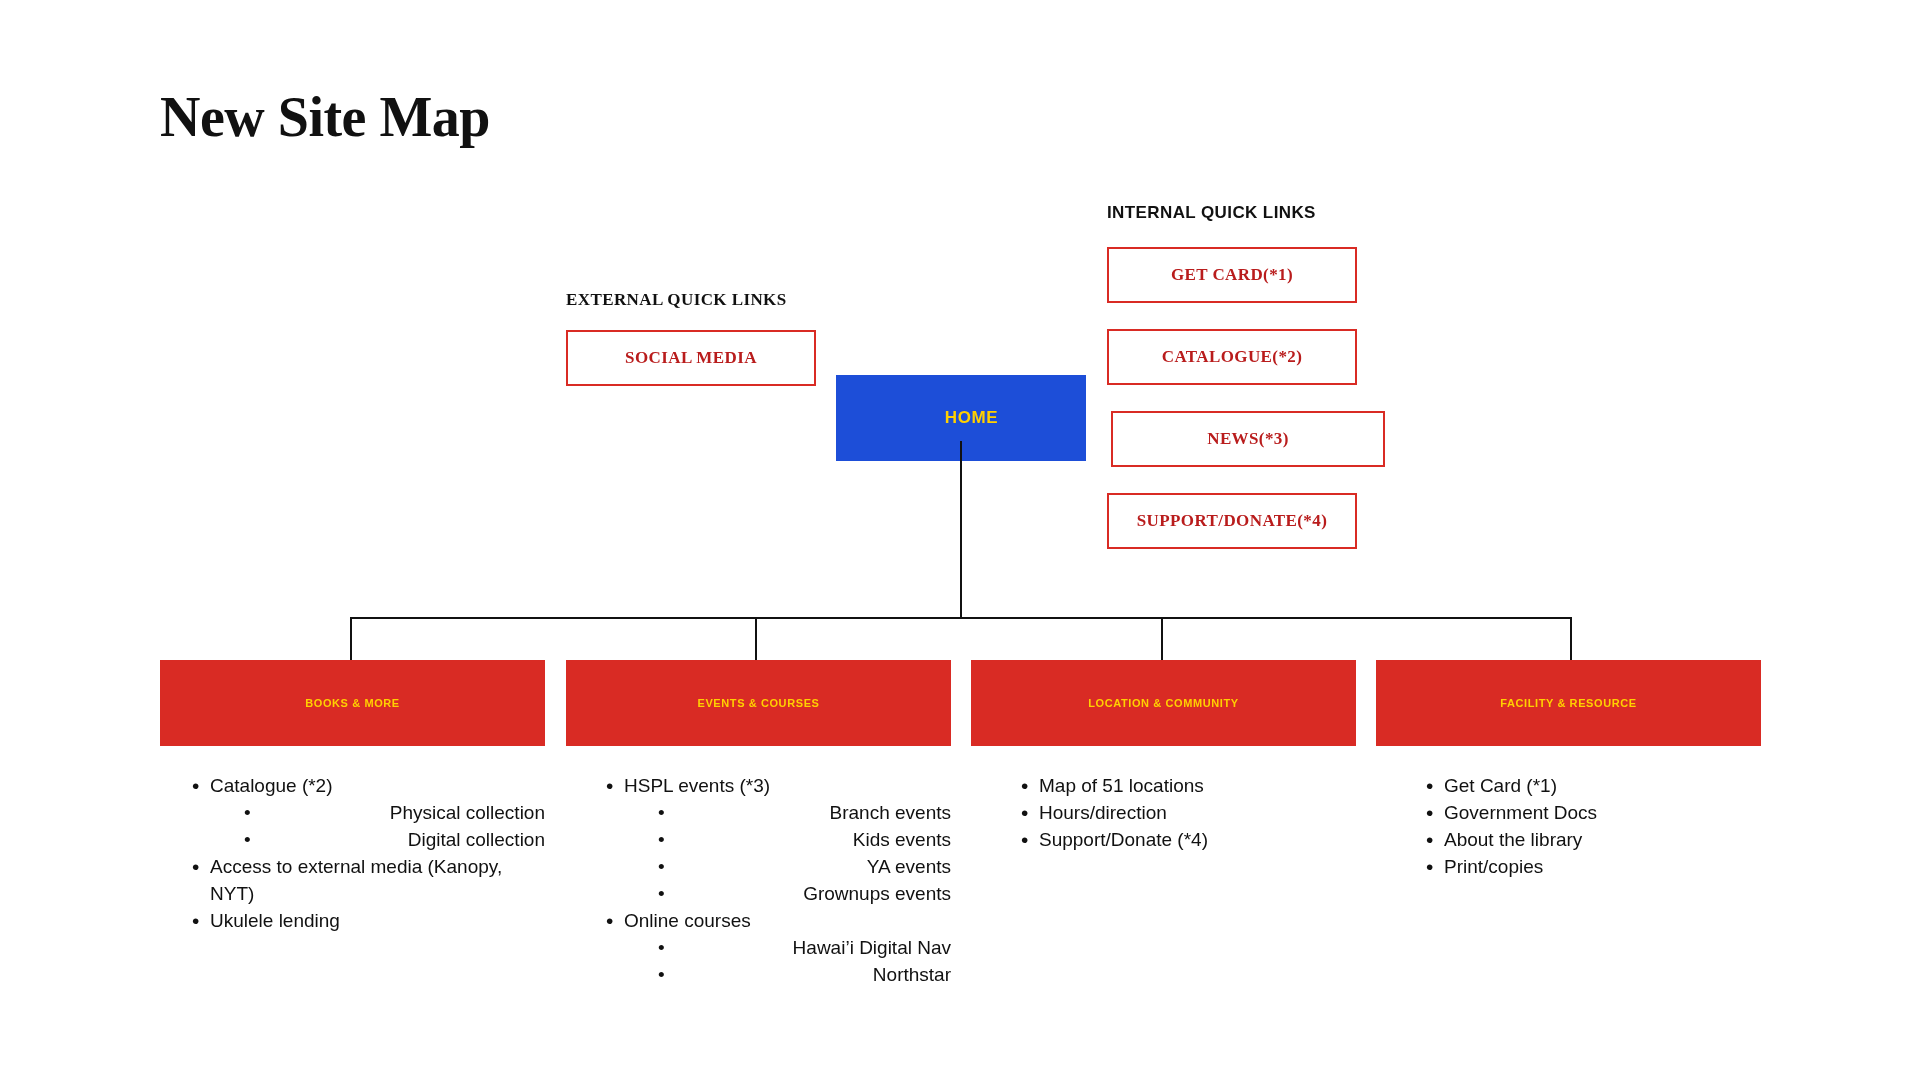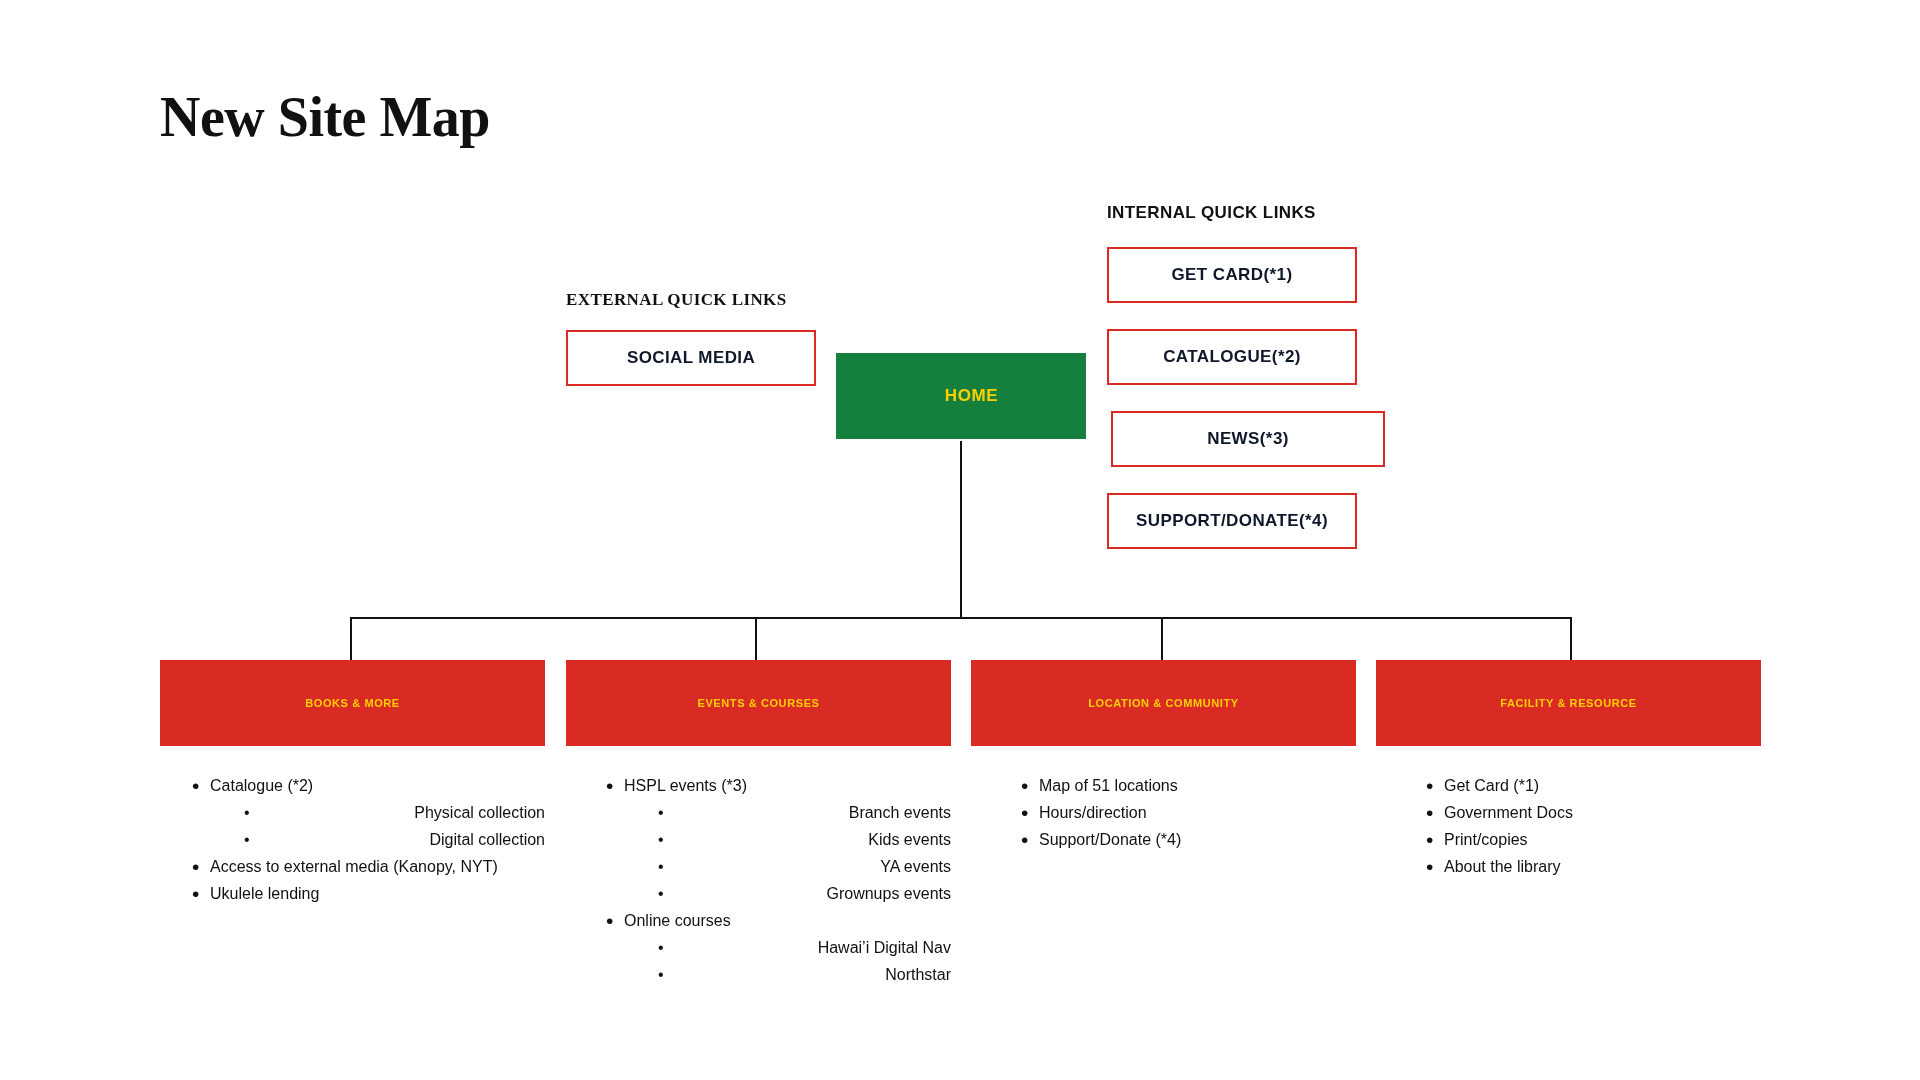--- a/index.html
+++ b/index.html
@@ -52,45 +52,46 @@
   #label-internal { left: 1107px; top: 203px; }
 
   
   .quick-link {
     position: absolute;
     border: 2px solid #D92B24;
     background: #ffffff;
     display: flex;
     align-items: center;
     justify-content: center;
-    color: #0f172a;
+    color: #b91c1c;
     font-size: 17px;
     font-weight: 700;
     letter-spacing: 0.4px;
     white-space: nowrap;
     cursor: pointer;
+    font-family: Liberation Serif, serif;
   }
 
   
   #ql-social   { left: 566px; top: 330px; width: 250px; height: 56px; }
   #ql-download { left: 566px; top: 412px; width: 250px; height: 56px; }
   
   #ql-getcard  { left: 1107px; top: 247px; width: 250px; height: 56px; }
   #ql-catalogue{ left: 1107px; top: 329px; width: 250px; height: 56px; }
   #ql-news     { left: 1111px; top: 411px; width: 274px; height: 56px; }
   #ql-support  { left: 1107px; top: 493px; width: 250px; height: 56px; }
 
   
   #node-home {
     position: absolute;
     left: 836px;
-    top: 353px;
+    top: 375px;
     width: 250px;
     height: 86px;
-    background: #15803d;
+    background: #1d4ed8;
     display: flex;
     align-items: center;
     justify-content: center;
     color: #FFD000;
     font-size: 17px;
     font-weight: 700;
     letter-spacing: 0.6px;
     cursor: pointer;
     padding-left: 21px;
   }
@@ -136,21 +137,21 @@
     cursor: pointer;
   }
 
   .category-body {
     margin-top: 26px;
     padding-left: 30px;
   }
 
   ul.bullets {
     list-style: none;
-    font-size: 16px;
+    font-size: 19px;
     line-height: 27px;
     color: #111111;
   }
   ul.bullets > li {
     position: relative;
     padding-left: 20px;
     margin-bottom: 0px;
   }
   ul.bullets > li > .btext {
     display: block;
@@ -300,22 +301,22 @@
     </div>
     <div class="category-body">
       <ul class="bullets">
         <li>
           <span class="btext">Get Card (*1)</span>
         </li>
         <li>
           <span class="btext">Government Docs</span>
         </li>
         <li>
+          <span class="btext">About the library</span>
+        </li>
+        <li>
           <span class="btext">Print/copies</span>
         </li>
-        <li>
-          <span class="btext">About the library</span>
-        </li>
       </ul>
     </div>
   </div>
 
 </div>
 
 </body></html>

